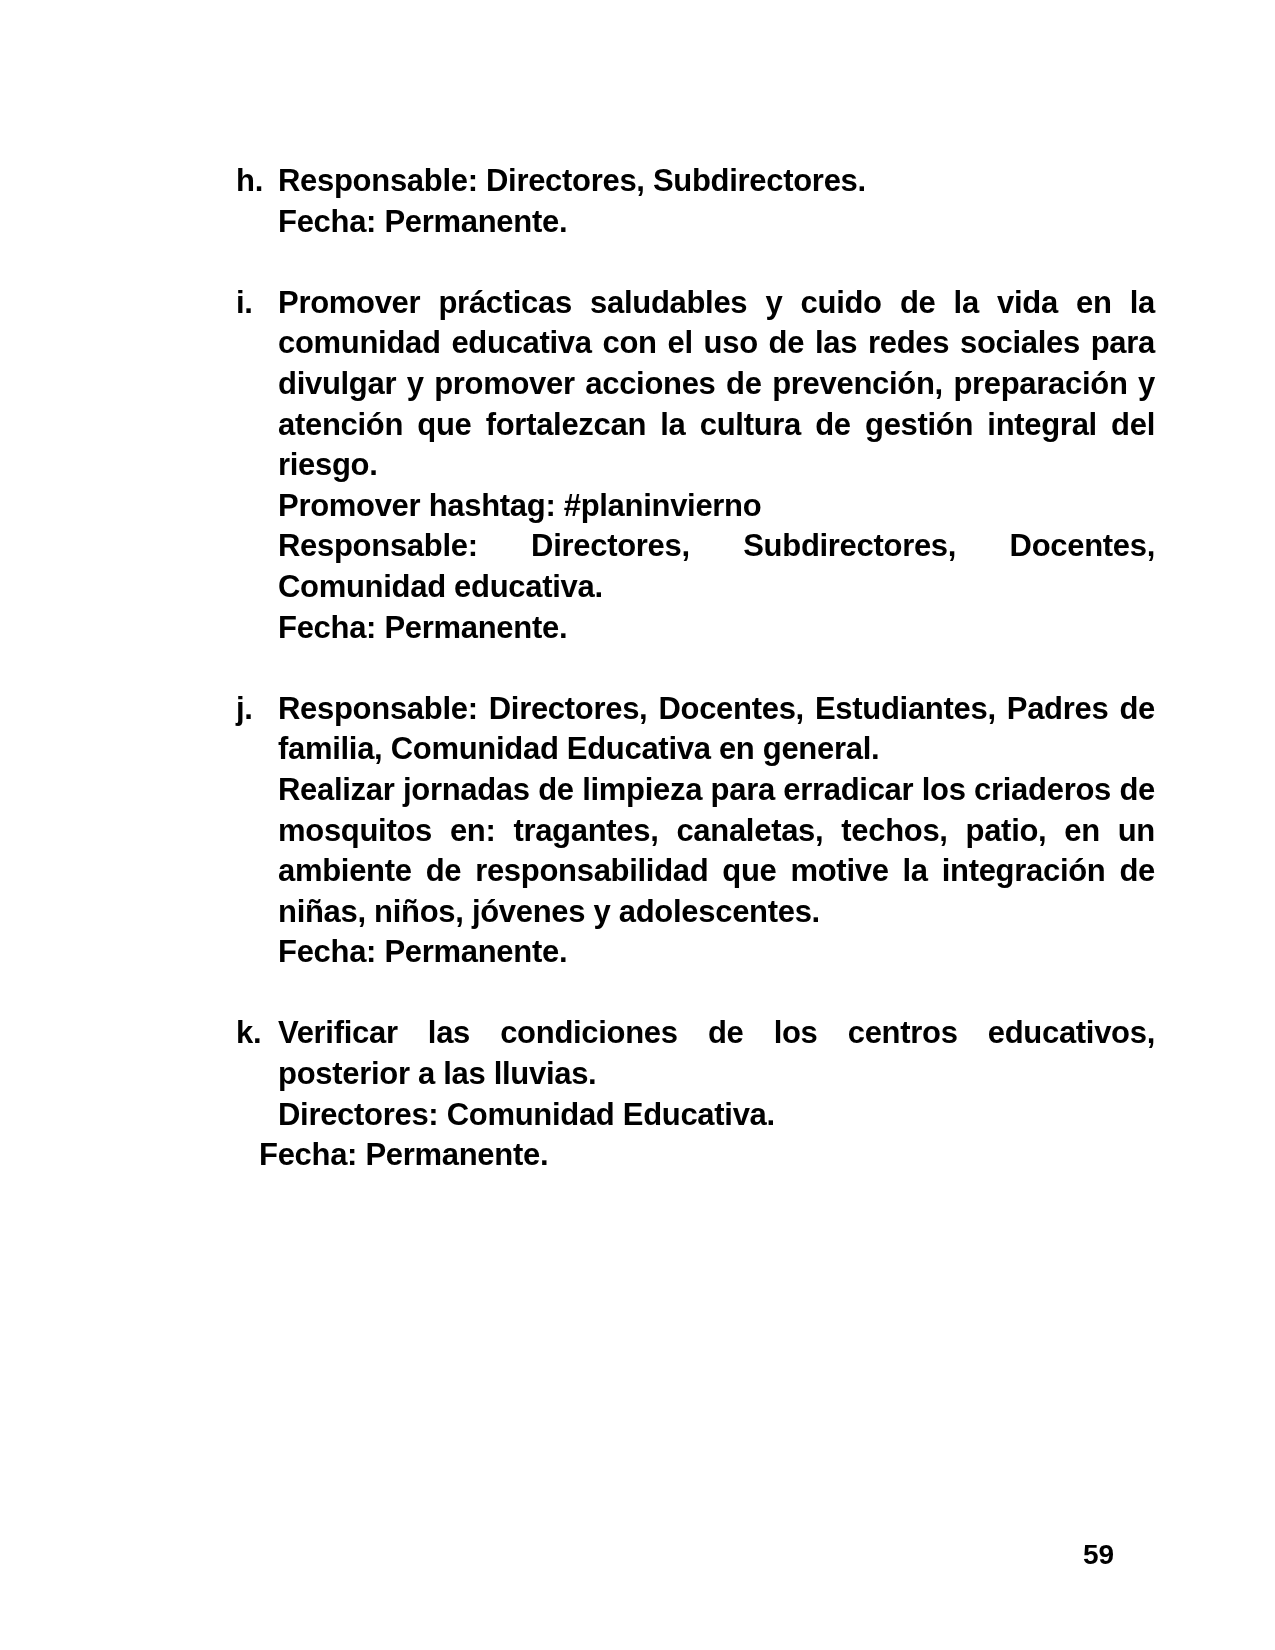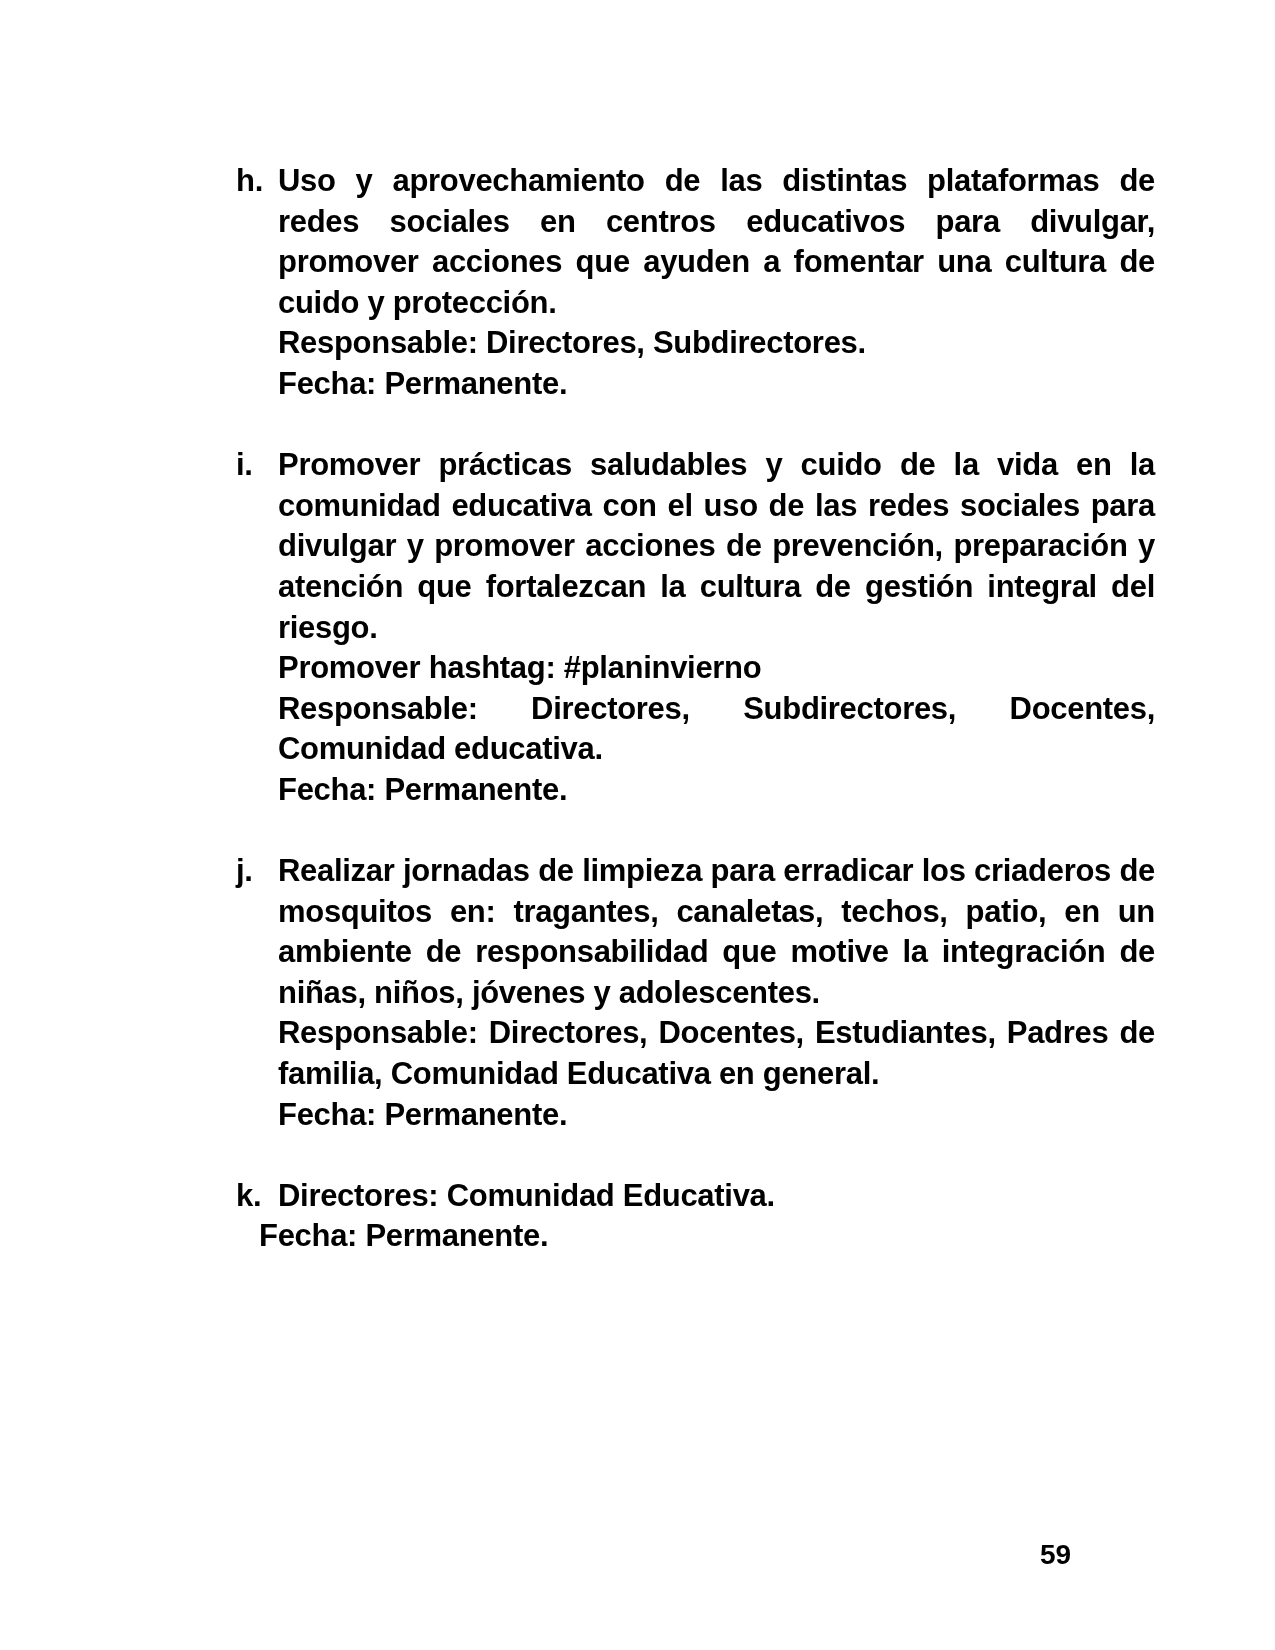--- a/index.html
+++ b/index.html
@@ -42,64 +42,64 @@
   }
   .item-body p {
     margin: 0;
     text-align: justify;
   }
   .fecha-outdent {
     margin-left: -19px !important;
   }
   .page-number {
     position: absolute;
-    left: 1040px;
+    left: 1083px;
     top: 1541px;
     font-size: 28px;
     line-height: 28px;
   }
 </style>
 </head>
 <body>
 
 <div class="page">
 
   <div class="content">
 
     <div class="list-item">
       <div class="item-marker">h.</div>
       <div class="item-body">
-        <p>Uso y aprovechamiento de las distintas plataformas de redes sociales en centros educativos para divulgar, promover acciones que ayuden a fomentar una cultura de cuido y protección.</p>
         <p>Responsable: Directores, Subdirectores.</p>
         <p>Fecha: Permanente.</p>
       </div>
     </div>
 
     <div class="list-item">
       <div class="item-marker">i.</div>
       <div class="item-body">
         <p>Promover prácticas saludables y cuido de la vida en la comunidad educativa con el uso de las redes sociales para divulgar y promover acciones de prevención, preparación y atención que fortalezcan la cultura de gestión integral del riesgo.</p>
         <p>Promover hashtag: #planinvierno</p>
         <p>Responsable: Directores, Subdirectores, Docentes, Comunidad educativa.</p>
         <p>Fecha: Permanente.</p>
       </div>
     </div>
 
     <div class="list-item">
       <div class="item-marker">j.</div>
       <div class="item-body">
+        <p>Responsable: Directores, Docentes, Estudiantes, Padres de familia, Comunidad Educativa en general.</p>
         <p>Realizar jornadas de limpieza para erradicar los criaderos de mosquitos en: tragantes, canaletas, techos, patio, en un ambiente de responsabilidad que motive la integración de niñas, niños, jóvenes y adolescentes.</p>
-        <p>Responsable: Directores, Docentes, Estudiantes, Padres de familia, Comunidad Educativa en general.</p>
         <p>Fecha: Permanente.</p>
       </div>
     </div>
 
     <div class="list-item">
       <div class="item-marker">k.</div>
       <div class="item-body">
+        <p>Verificar las condiciones de los centros educativos, posterior a las lluvias.</p>
         <p>Directores: Comunidad Educativa.</p>
         <p class="fecha-outdent">Fecha: Permanente.</p>
       </div>
     </div>
 
   </div>
 
   <div class="page-number">59</div>
 
 </div>

